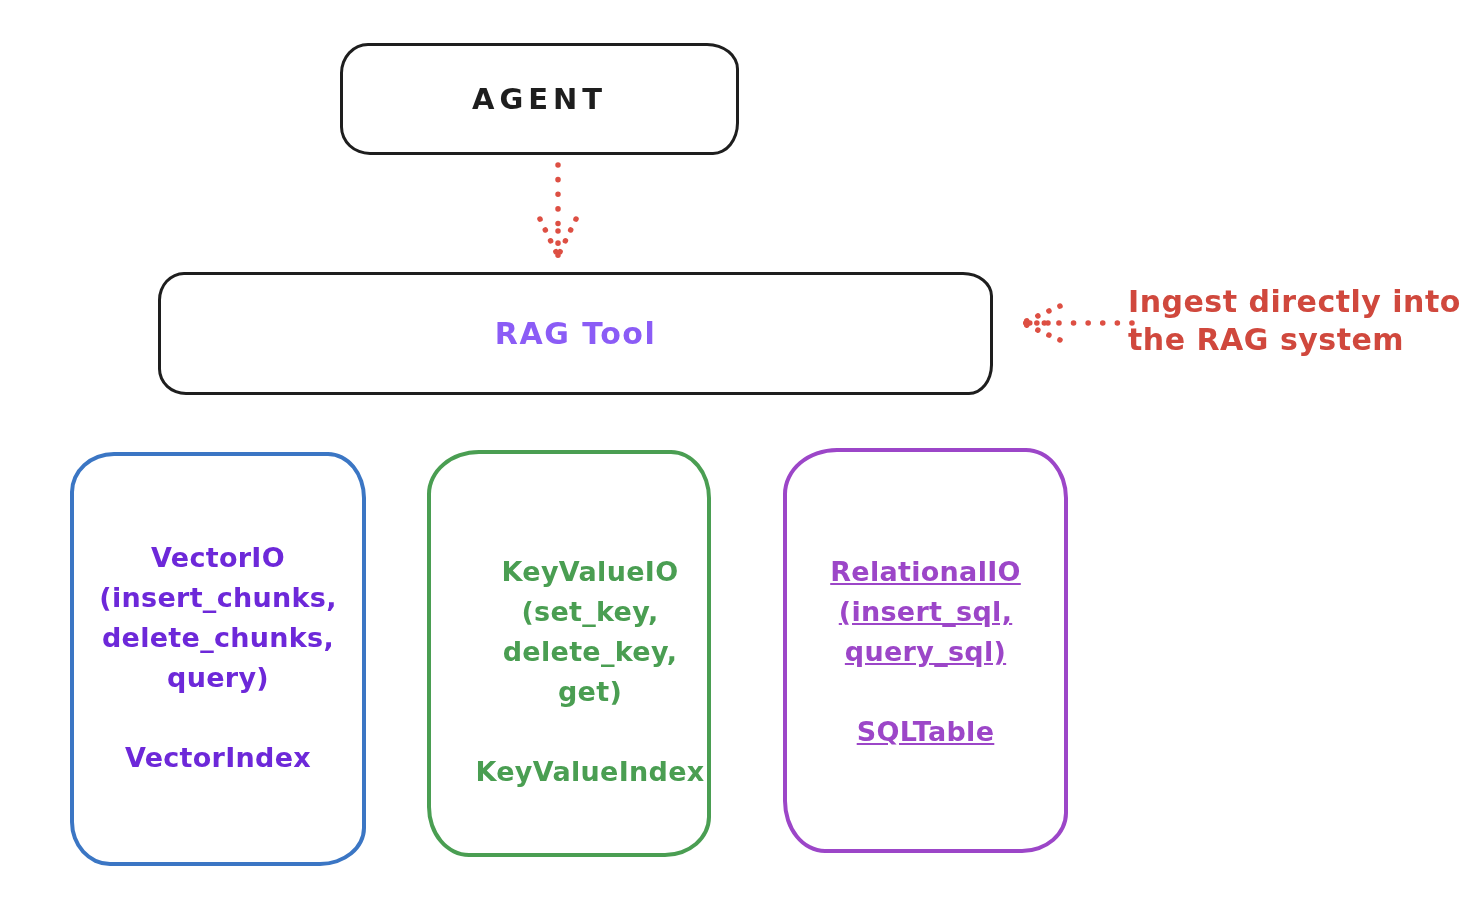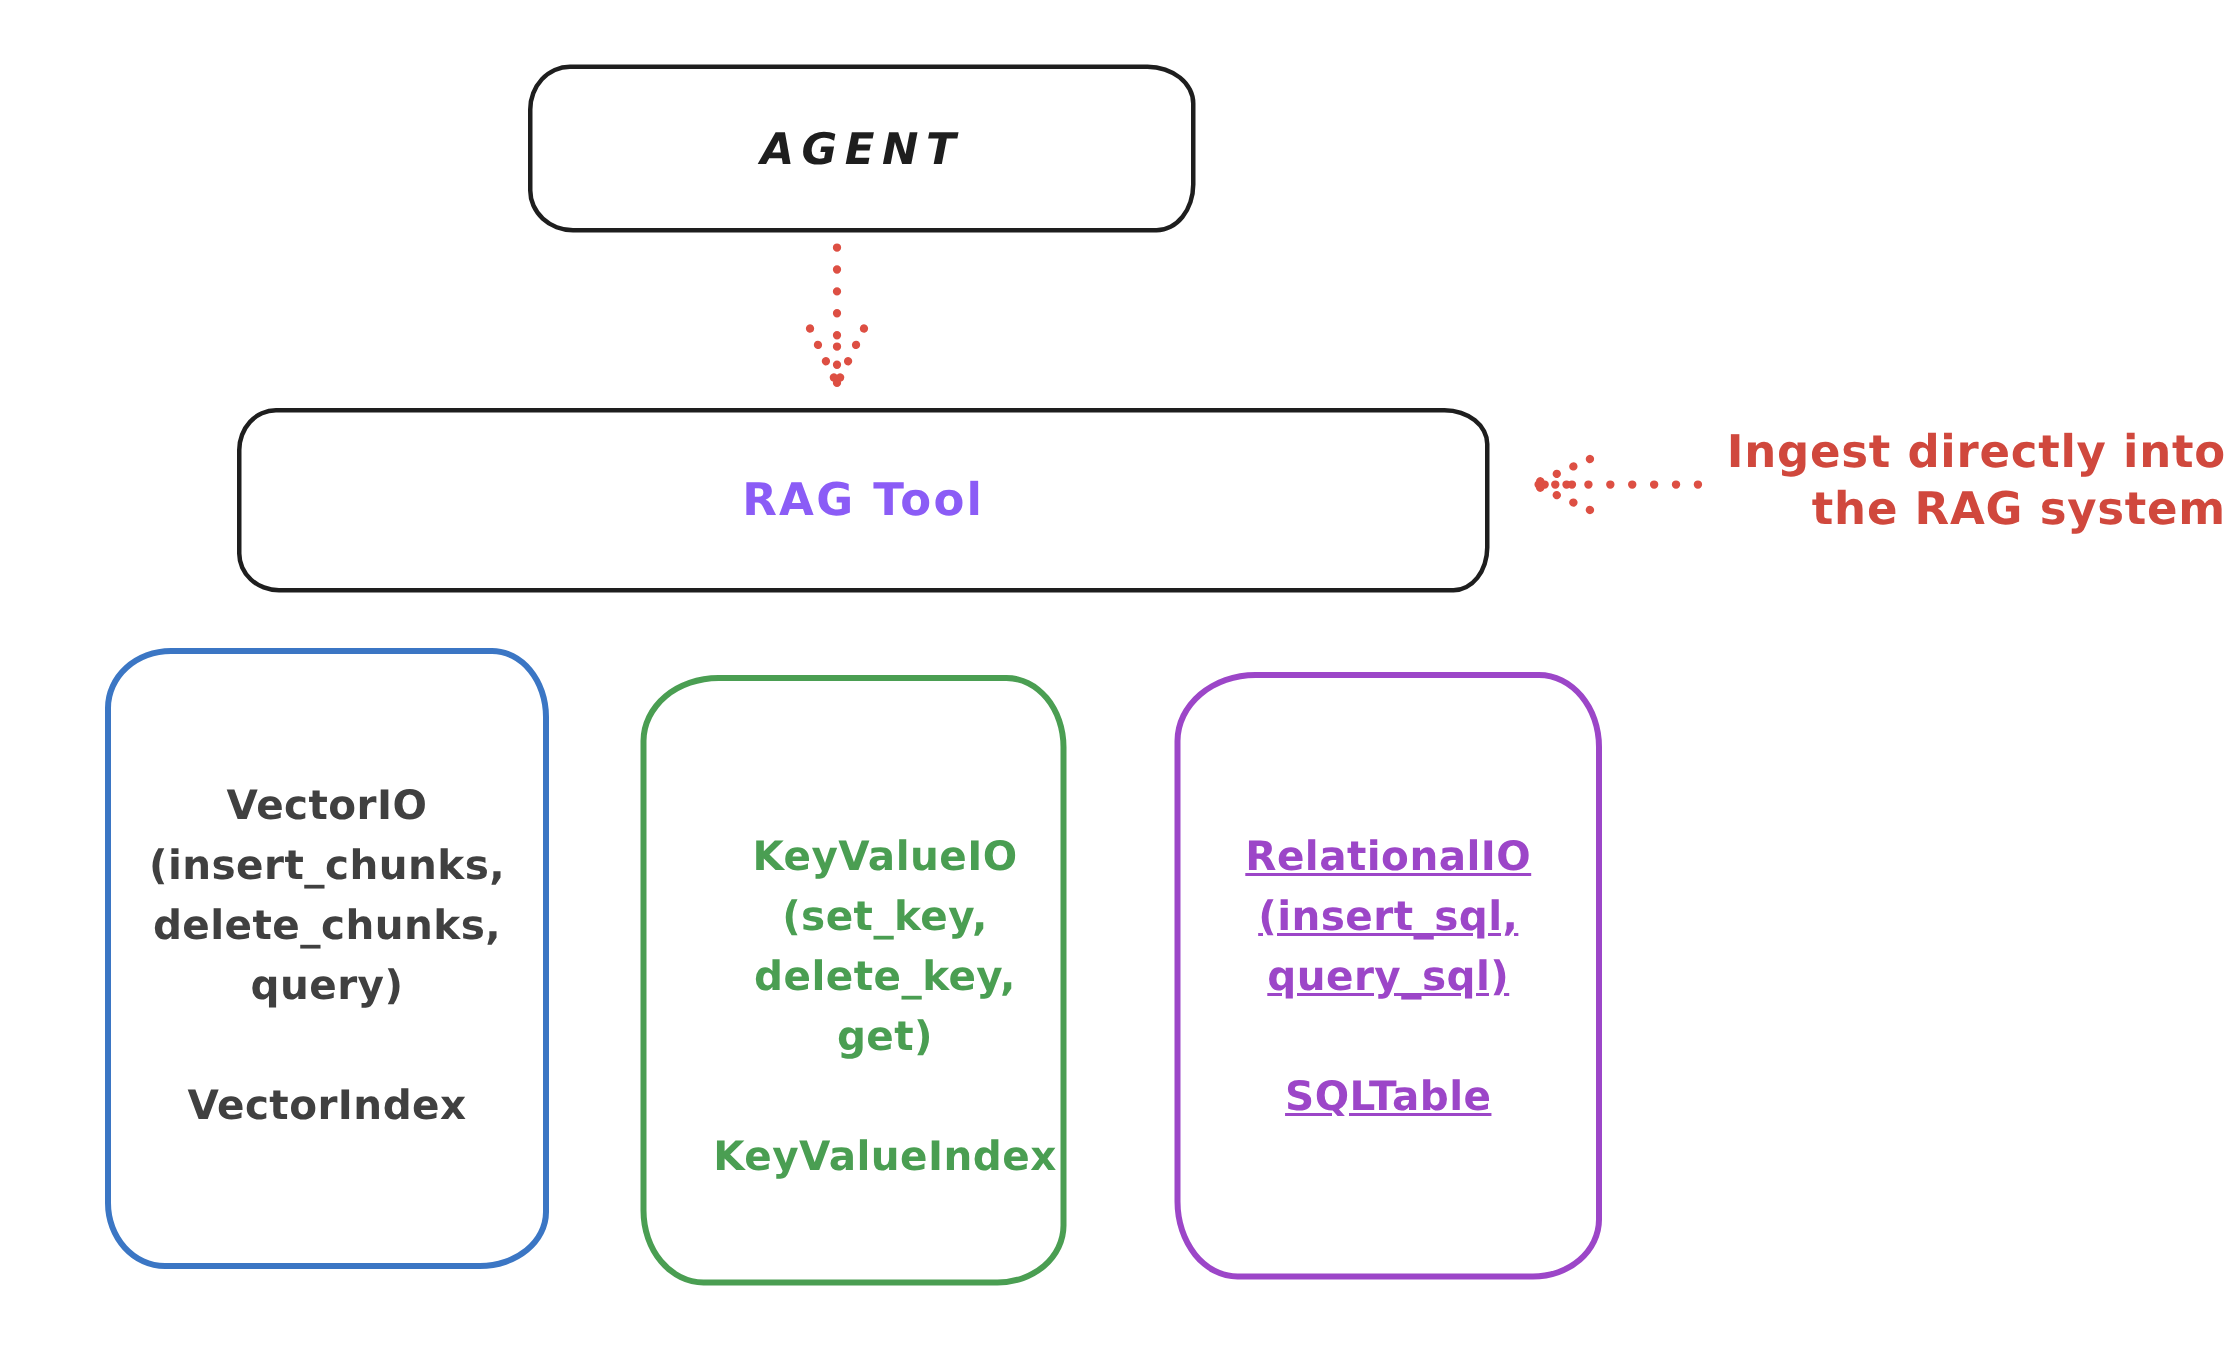--- a/index.html
+++ b/index.html
@@ -18,24 +18,23 @@
   .sketch-box {
     position: absolute;
     box-sizing: border-box;
     background: #ffffff;
     display: flex;
     align-items: center;
     justify-content: center;
   }
   
   .agent-box {
-    left: 352px; top: 43px; width: 445px; height: 112px;
+    left: 340px; top: 43px; width: 399px; height: 112px;
     border: 3.5px solid #1e1e1e;
     border-radius: 28px 32px 26px 30px / 30px 26px 32px 28px;
-    font-style: italic;
   }
   .agent-label {
     font-size: 29px;
     font-weight: 700;
     letter-spacing: 5px;
     color: #1e1e1e;
   }
   .rag-box {
     left: 158px; top: 272px; width: 835px; height: 123px;
     border: 3.5px solid #1e1e1e;
@@ -57,23 +56,23 @@
     align-items: center;
     text-align: center;
     font-size: 27px;
     font-weight: 700;
     line-height: 40px;
     letter-spacing: 0.3px;
   }
   .io-box .io-lines { width: 100%; }
   .io-box .index-label { margin-top: 40px; }
   .vector-box {
-    left: 70px; top: 432px; width: 296px; height: 414px;
+    left: 70px; top: 452px; width: 296px; height: 414px;
     border: 4px solid #3b76c4;
-    color: #404040;
+    color: #6d28d9;
     border-radius: 44px 38px 46px 40px / 40px 46px 38px 44px;
     padding-top: 82px;
   }
   .keyvalue-box {
     left: 427px; top: 450px; width: 284px; height: 407px;
     border: 4px solid #4a9e52;
     color: #4a9e52;
     border-radius: 52px 40px 46px 42px / 44px 48px 40px 50px;
     padding-top: 98px;
     padding-left: 42px;
@@ -83,21 +82,21 @@
     border: 4px solid #9c46c8;
     color: #9c46c8;
     border-radius: 54px 42px 46px 42px / 46px 50px 40px 52px;
     padding-top: 100px;
     text-decoration: underline;
   }
   
   .ingest-note {
     position: absolute;
     left: 1128px; top: 283px; width: 356px;
-    text-align: right;
+    text-align: left;
     color: #d0483d;
     font-size: 30px;
     font-weight: 700;
     line-height: 38px;
     letter-spacing: 0.5px;
   }
   .arrow-svg { position: absolute; }
 </style>
 </head>
 <body>

